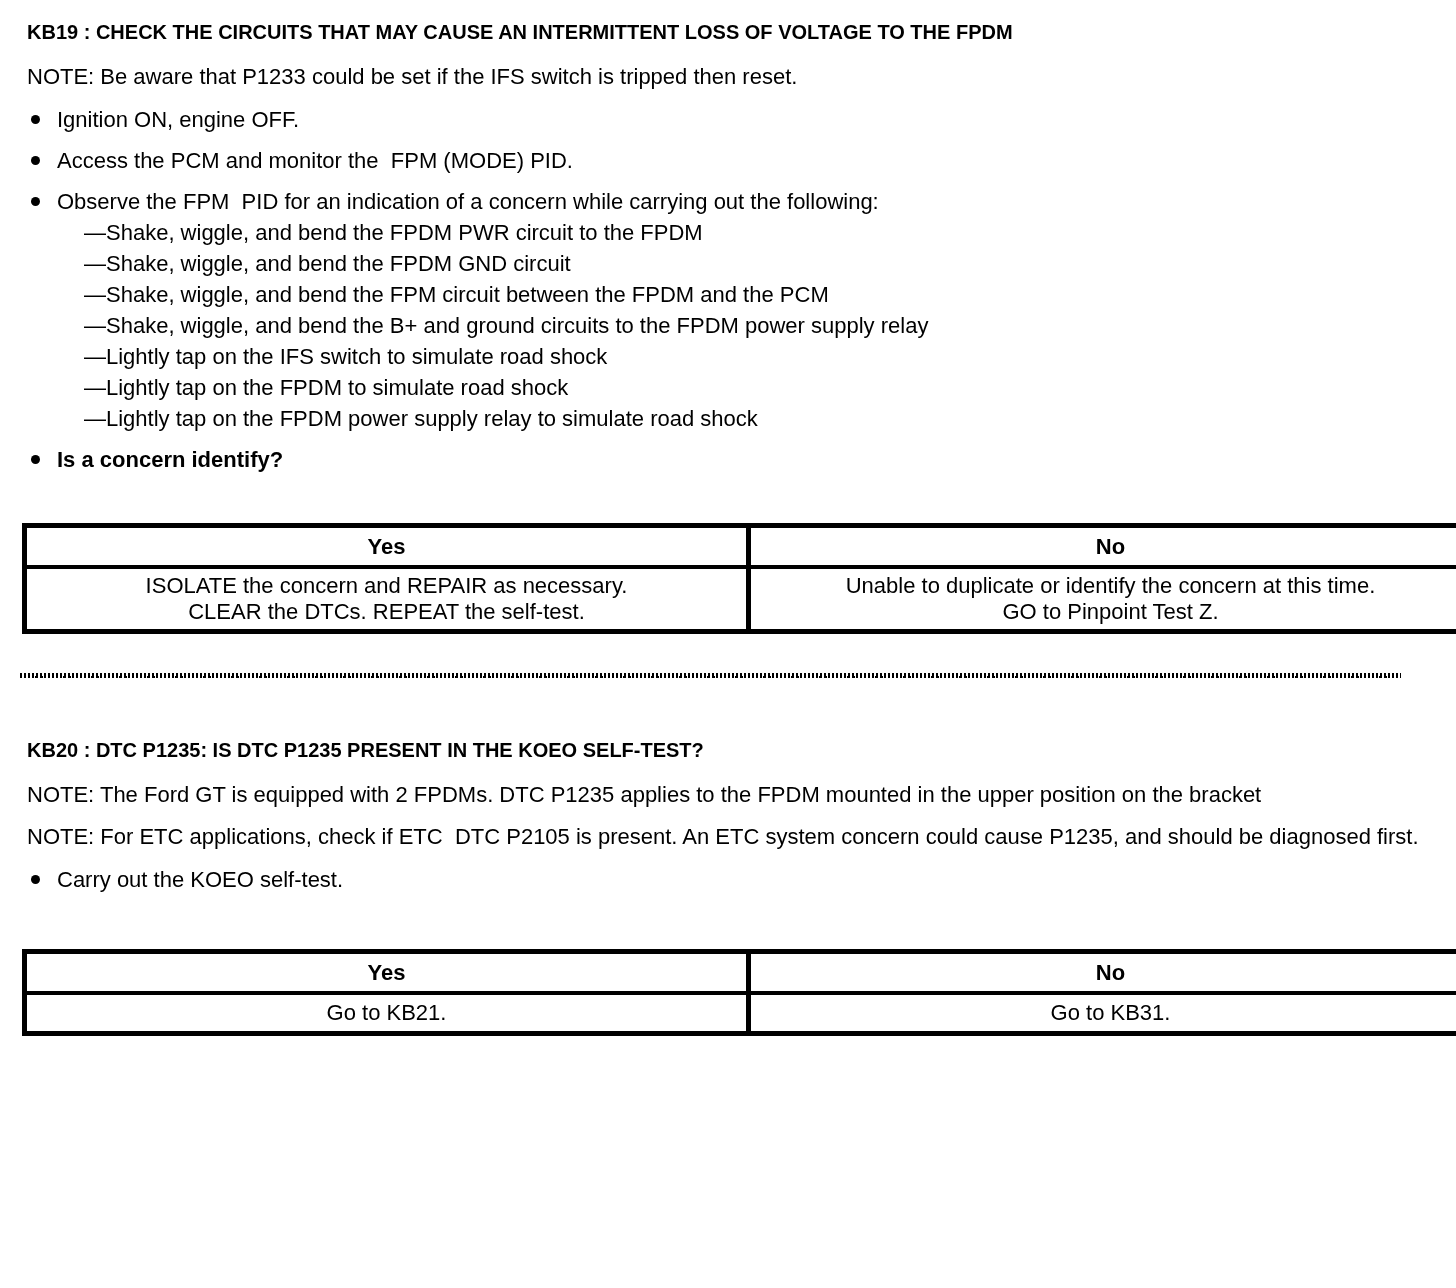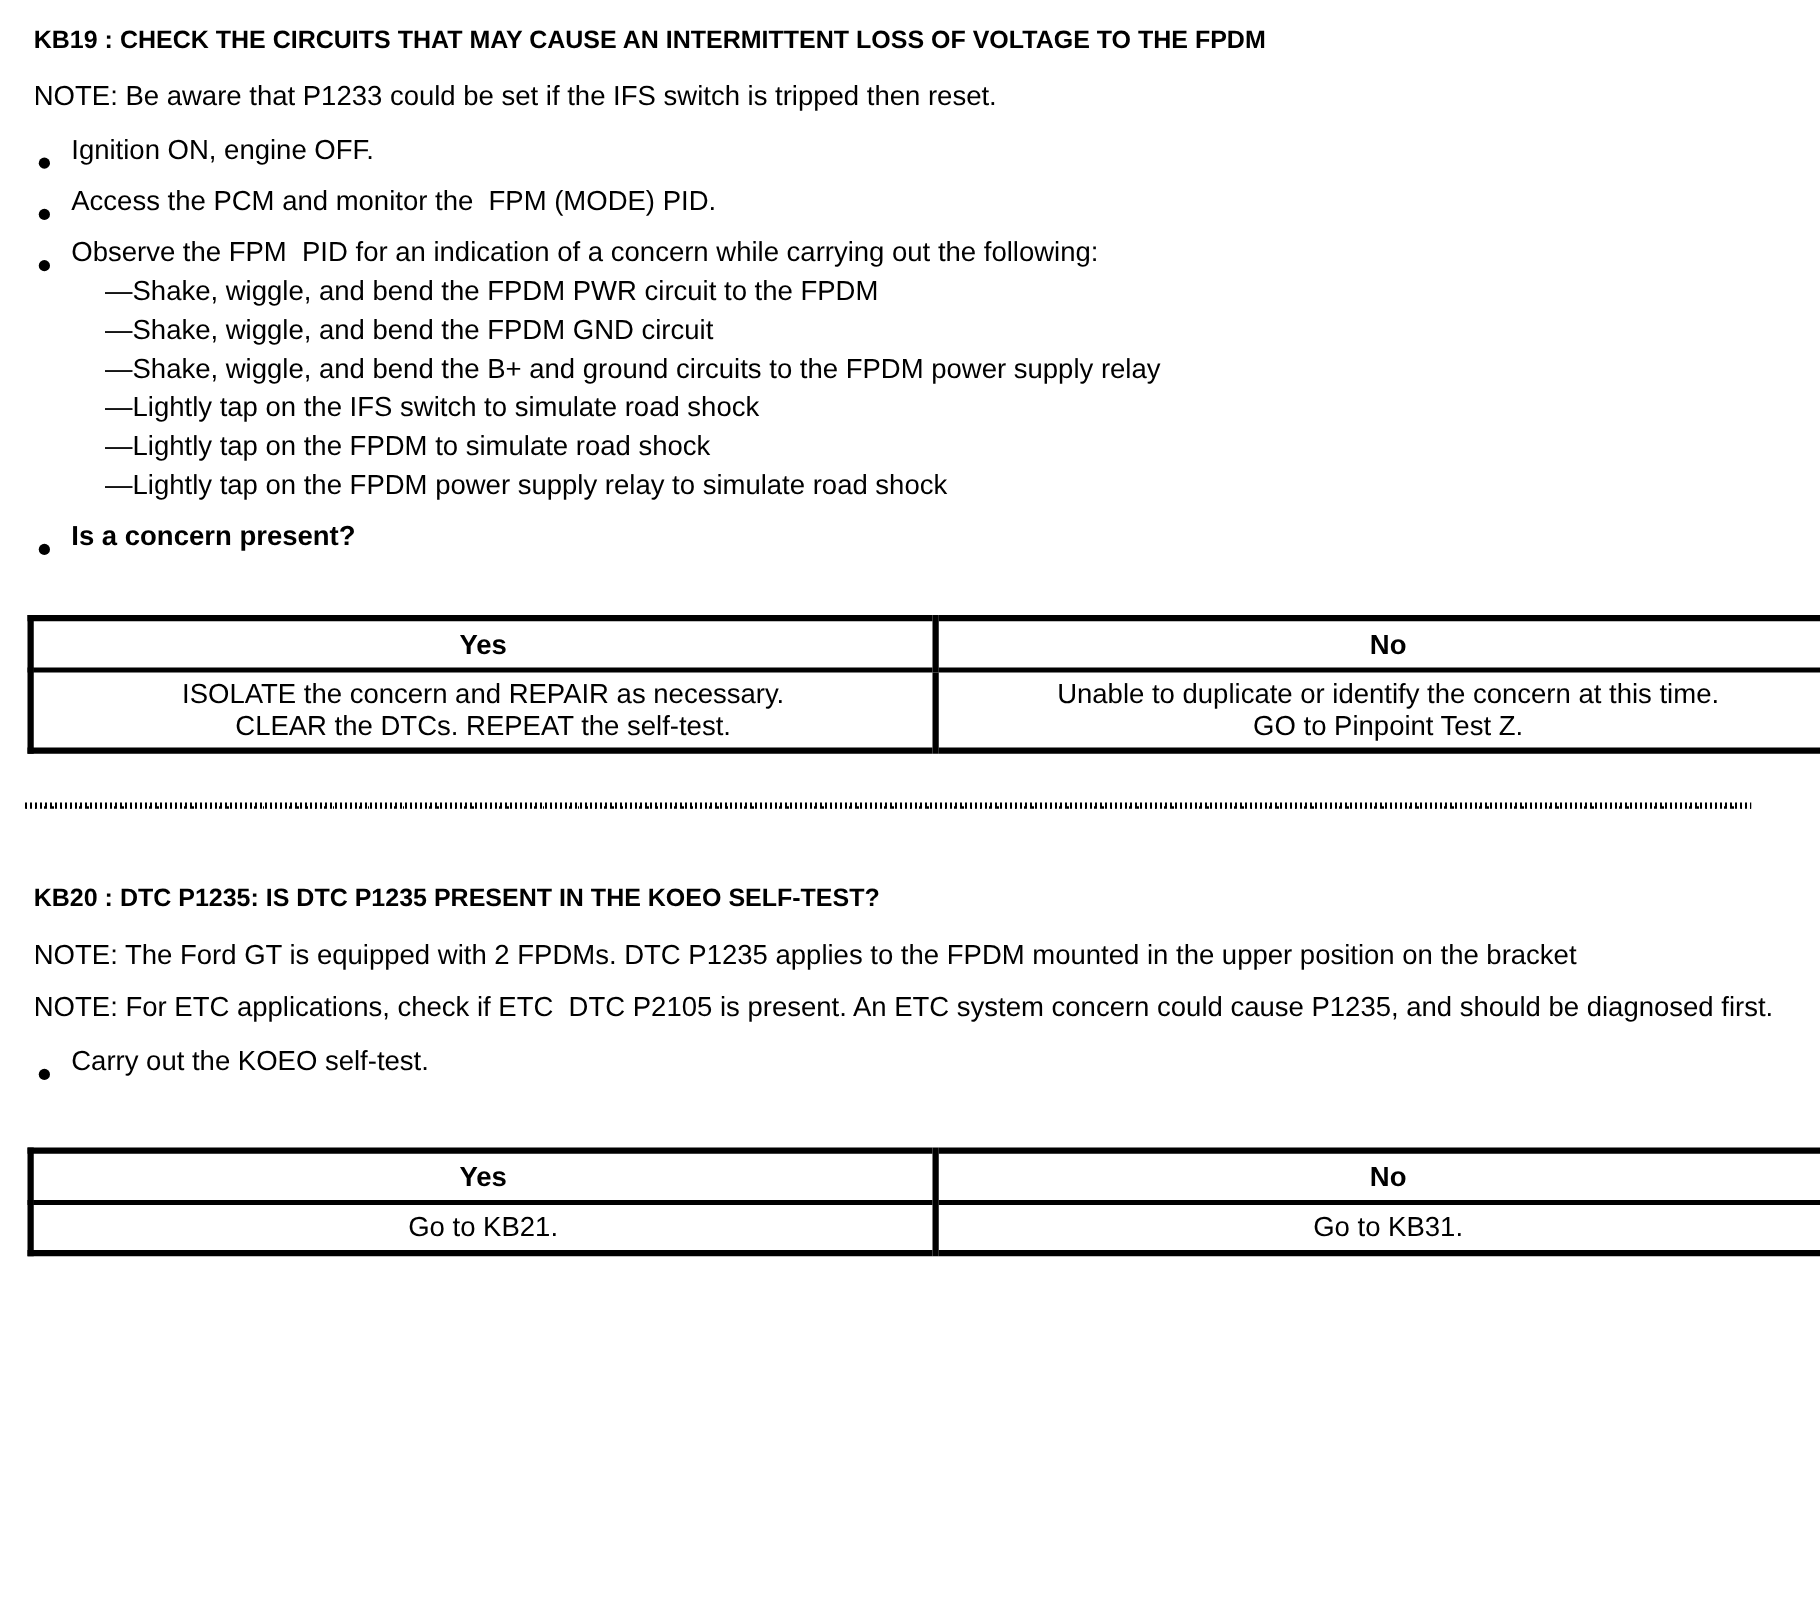--- a/index.html
+++ b/index.html
@@ -36,21 +36,21 @@
     line-height: 31px;
     white-space: pre-wrap;
     max-width: 1400px;
   }
   .note + .note { margin-top: 11px; }
 
   .bullet-list { margin-top: 12px; }
 
   .bullet-item {
     display: flex;
-    align-items: flex-end;
+    align-items: flex-start;
     line-height: 31px;
     margin-top: 10px;
   }
   .bullet-list .bullet-item:first-child { margin-top: 0; }
   .bullet-marker {
     flex: none;
     width: 9px;
     height: 9px;
     border-radius: 50%;
     background: #000;
@@ -127,27 +127,28 @@
     <div class="bullet-item">
       <span class="bullet-marker"></span>
       <span class="bullet-text">Access the PCM and monitor the  FPM (MODE) PID.</span>
     </div>
     <div class="bullet-item">
       <span class="bullet-marker"></span>
       <span class="bullet-text">Observe the FPM  PID for an indication of a concern while carrying out the following:</span>
     </div>
     <div class="sub-item">—Shake, wiggle, and bend the FPDM PWR circuit to the FPDM</div>
     <div class="sub-item">—Shake, wiggle, and bend the FPDM GND circuit</div>
+    <div class="sub-item">—Shake, wiggle, and bend the FPM circuit between the FPDM and the PCM</div>
     <div class="sub-item">—Shake, wiggle, and bend the B+ and ground circuits to the FPDM power supply relay</div>
     <div class="sub-item">—Lightly tap on the IFS switch to simulate road shock</div>
     <div class="sub-item">—Lightly tap on the FPDM to simulate road shock</div>
     <div class="sub-item">—Lightly tap on the FPDM power supply relay to simulate road shock</div>
     <div class="bullet-item bold">
       <span class="bullet-marker"></span>
-      <span class="bullet-text">Is a concern present?</span>
+      <span class="bullet-text">Is a concern identify?</span>
     </div>
   </div>
 
   <table class="decision-table">
     <thead>
       <tr>
         <th>Yes</th>
         <th class="col-right">No</th>
       </tr>
     </thead>

